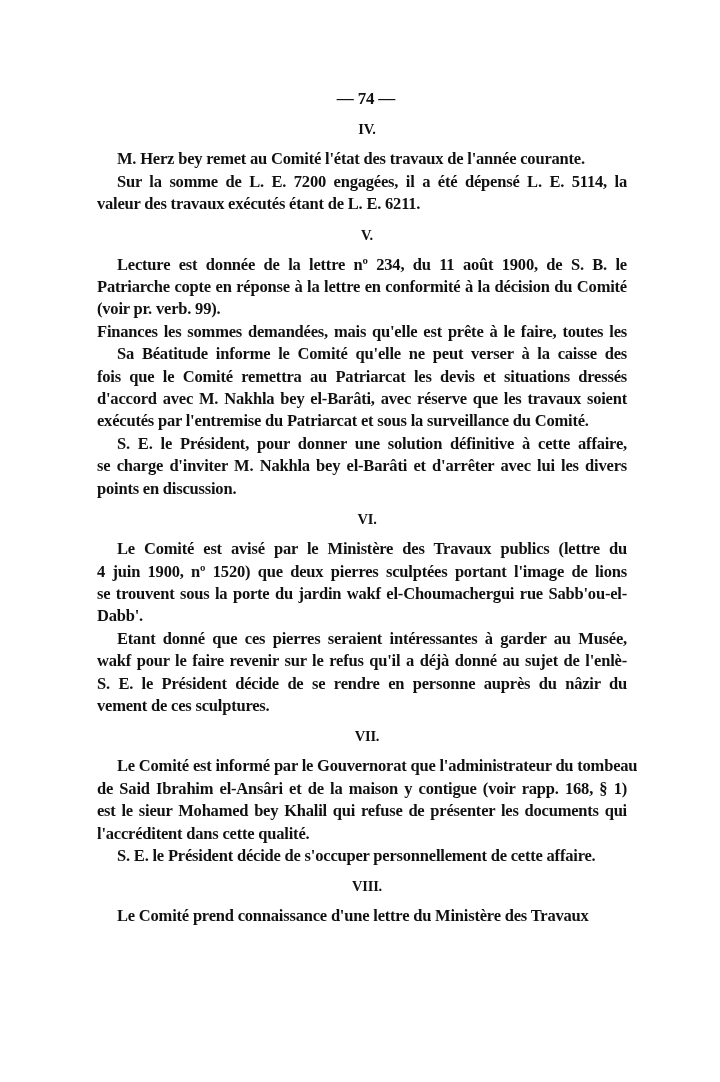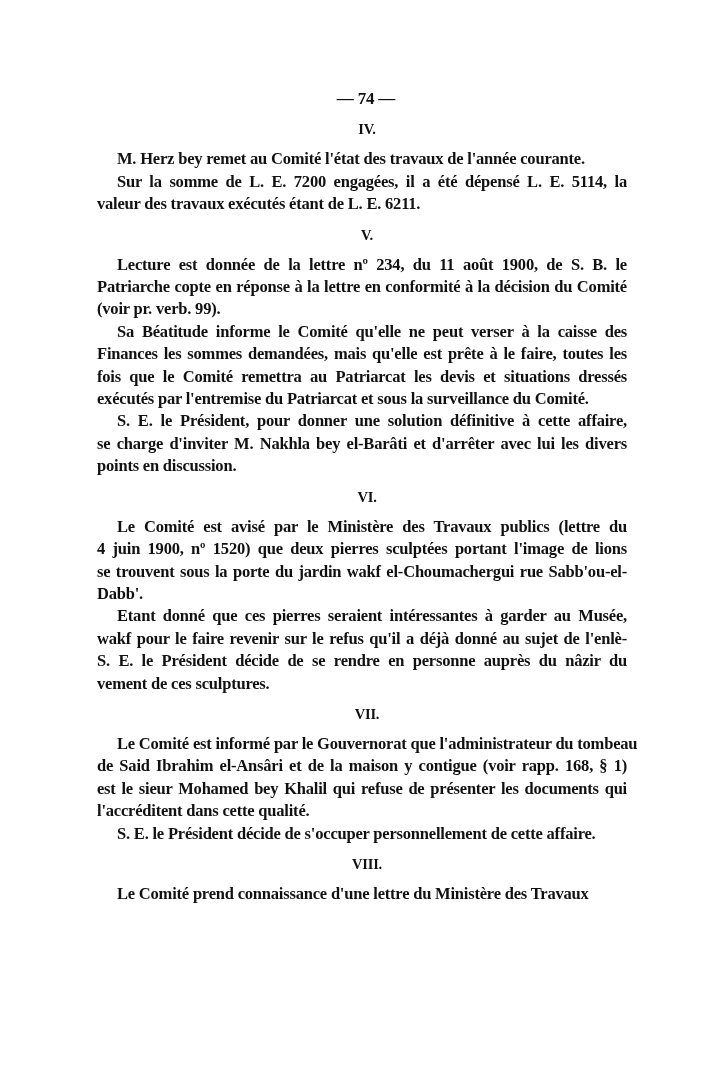--- a/index.html
+++ b/index.html
@@ -27,23 +27,24 @@
         <span class="line ind">Sur la somme de L. E. 7200 engagées, il a été dépensé L. E. 5114, la</span>
         <span class="line last">valeur des travaux exécutés étant de L. E. 6211.</span>
       </div>
       <div class="sec">V.</div>
       <div>
         <span class="line ind">Lecture est donnée de la lettre nº 234, du 11 août 1900, de S. B. le</span>
         <span class="line">Patriarche copte en réponse à la lettre en conformité à la décision du Comité</span>
         <span class="line last">(voir pr. verb. 99).</span>
       </div>
       <div>
+        <span class="line">Finances les sommes demandées, mais qu'elle est prête à le faire, toutes les</span>
         <span class="line ind">Sa Béatitude informe le Comité qu'elle ne peut verser à la caisse des</span>
-        <span class="line">Finances les sommes demandées, mais qu'elle est prête à le faire, toutes les</span>
         <span class="line">fois que le Comité remettra au Patriarcat les devis et situations dressés</span>
+        <span class="line">d'accord avec M. Nakhla bey el-Barâti, avec réserve que les travaux soient</span>
         <span class="line last">exécutés par l'entremise du Patriarcat et sous la surveillance du Comité.</span>
       </div>
       <div>
         <span class="line ind">S. E. le Président, pour donner une solution définitive à cette affaire,</span>
         <span class="line">se charge d'inviter M. Nakhla bey el-Barâti et d'arrêter avec lui les divers</span>
         <span class="line last">points en discussion.</span>
       </div>
       <div class="sec">VI.</div>
       <div>
         <span class="line ind">Le Comité est avisé par le Ministère des Travaux publics (lettre du</span>

